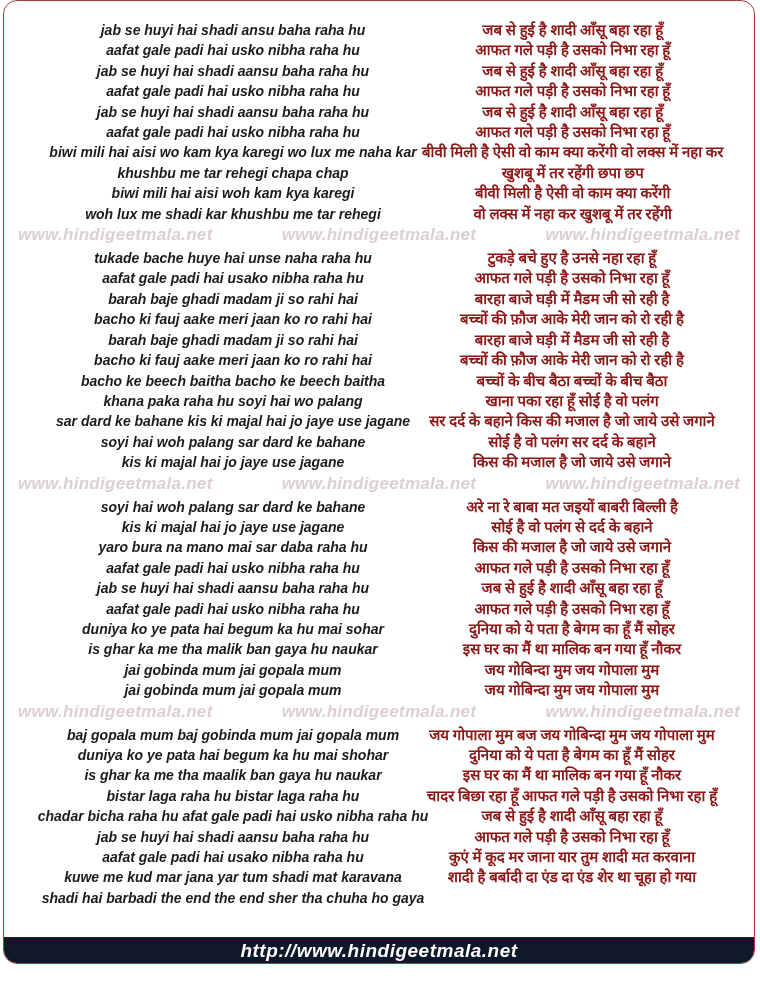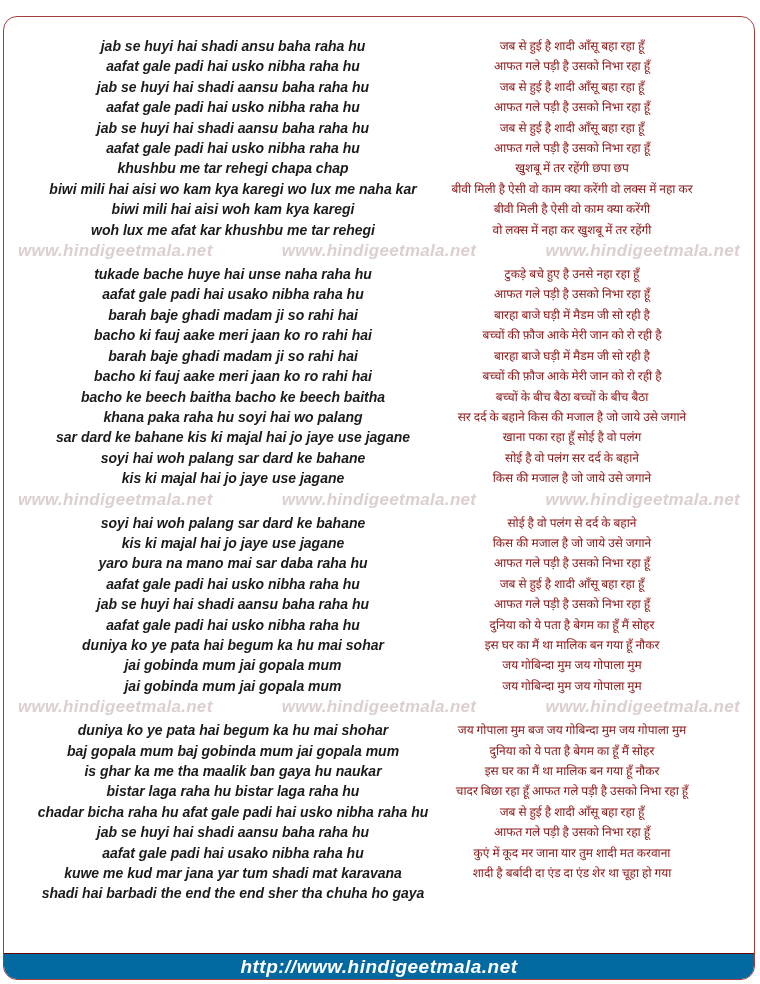--- a/index.html
+++ b/index.html
@@ -1,45 +1,45 @@
 <!DOCTYPE html>
 <html><head>
 <meta charset="utf-8">
 <style>
   html,body{margin:0;padding:0;}
   body{
     width:760px;height:984px;position:relative;overflow:hidden;
     background:#ffffff;font-family:"Liberation Sans",sans-serif;
   }
   .page-frame{
-    position:absolute;left:3px;top:16px;width:752px;height:964px;
+    position:absolute;left:3px;top:0;width:752px;height:964px;
     box-sizing:border-box;border:1px solid #a33e3e;border-radius:14px;
     overflow:hidden;background:#ffffff;
   }
   .lyrics-area{padding-top:19px;}
   .stanza-row{display:flex;align-items:flex-start;}
   .col-roman{flex:0 0 458px;text-align:center;}
   .col-hindi{flex:0 0 300px;margin-left:-40px;text-align:center;}
   .rl{
     font-family:"Liberation Sans",sans-serif;font-style:italic;font-weight:600;
     font-size:14px;line-height:20.4px;color:#1b1b1b;white-space:nowrap;
   }
   .hl{
-    font-family:"Liberation Serif",serif;font-weight:400;
-    font-size:12px;line-height:20.4px;color:#8b1717;white-space:nowrap;
+    font-family:"Liberation Serif",serif;font-weight:700;
+    font-size:15px;line-height:20.4px;color:#8b1717;white-space:nowrap;
   }
   .wm-row{
     display:flex;justify-content:space-between;padding:0 14px;
     margin:2px 0 4px;line-height:18px;
     font-family:"Liberation Sans",sans-serif;font-style:italic;font-weight:bold;
     font-size:17px;color:#dccfcf;letter-spacing:0.3px;
   }
   .banner{
     position:absolute;left:0;right:0;bottom:0;height:25px;
-    background:#0369a1;border-radius:0 0 13px 13px;
+    background:#0f172a;border-radius:0 0 13px 13px;
     display:flex;align-items:center;justify-content:center;
     border-top:1px solid #5e0202;
   }
   .banner span{
     font-family:"Liberation Sans",sans-serif;font-style:italic;font-weight:bold;
     font-size:19px;color:#ffffff;letter-spacing:0.5px;line-height:1;
   }
 </style>
 </head>
 <body>
@@ -47,34 +47,34 @@
 <div class="page-frame">
   <div class="lyrics-area">
       <div class="stanza-row">
         <div class="col-roman">
           <div class="rl">jab se huyi hai shadi ansu baha raha hu</div>
           <div class="rl">aafat gale padi hai usko nibha raha hu</div>
           <div class="rl">jab se huyi hai shadi aansu baha raha hu</div>
           <div class="rl">aafat gale padi hai usko nibha raha hu</div>
           <div class="rl">jab se huyi hai shadi aansu baha raha hu</div>
           <div class="rl">aafat gale padi hai usko nibha raha hu</div>
+          <div class="rl">biwi mili hai aisi wo kam kya karegi wo lux me naha kar</div>
           <div class="rl">khushbu me tar rehegi chapa chap</div>
-          <div class="rl">biwi mili hai aisi wo kam kya karegi wo lux me naha kar</div>
           <div class="rl">biwi mili hai aisi woh kam kya karegi</div>
-          <div class="rl">woh lux me afat kar khushbu me tar rehegi</div>
+          <div class="rl">woh lux me shadi kar khushbu me tar rehegi</div>
         </div>
         <div class="col-hindi">
           <div class="hl">जब से हुई है शादी आँसू बहा रहा हूँ</div>
           <div class="hl">आफत गले पड़ी है उसको निभा रहा हूँ</div>
           <div class="hl">जब से हुई है शादी आँसू बहा रहा हूँ</div>
           <div class="hl">आफत गले पड़ी है उसको निभा रहा हूँ</div>
           <div class="hl">जब से हुई है शादी आँसू बहा रहा हूँ</div>
           <div class="hl">आफत गले पड़ी है उसको निभा रहा हूँ</div>
+          <div class="hl">बीवी मिली है ऐसी वो काम क्या करेंगी वो लक्स में नहा कर</div>
           <div class="hl">खुशबू में तर रहेंगी छपा छप</div>
-          <div class="hl">बीवी मिली है ऐसी वो काम क्या करेंगी वो लक्स में नहा कर</div>
           <div class="hl">बीवी मिली है ऐसी वो काम क्या करेंगी</div>
           <div class="hl">वो लक्स में नहा कर खुशबू में तर रहेंगी</div>
         </div>
       </div>
       <div class="wm-row">
         <span>www.hindigeetmala.net</span>
         <span>www.hindigeetmala.net</span>
         <span>www.hindigeetmala.net</span>
       </div>
       <div class="stanza-row">
@@ -92,64 +92,66 @@
           <div class="rl">kis ki majal hai jo jaye use jagane</div>
         </div>
         <div class="col-hindi">
           <div class="hl">टुकड़े बचे हुए है उनसे नहा रहा हूँ</div>
           <div class="hl">आफत गले पड़ी है उसको निभा रहा हूँ</div>
           <div class="hl">बारहा बाजे घड़ी में मैडम जी सो रही है</div>
           <div class="hl">बच्चों की फ़ौज आके मेरी जान को रो रही है</div>
           <div class="hl">बारहा बाजे घड़ी में मैडम जी सो रही है</div>
           <div class="hl">बच्चों की फ़ौज आके मेरी जान को रो रही है</div>
           <div class="hl">बच्चों के बीच बैठा बच्चों के बीच बैठा</div>
+          <div class="hl">खाना पका रहा हूँ सोई है वो पलंग</div>
           <div class="hl">सर दर्द के बहाने किस की मजाल है जो जाये उसे जगाने</div>
-          <div class="hl">खाना पका रहा हूँ सोई है वो पलंग</div>
           <div class="hl">सोई है वो पलंग सर दर्द के बहाने</div>
           <div class="hl">किस की मजाल है जो जाये उसे जगाने</div>
         </div>
       </div>
       <div class="wm-row">
         <span>www.hindigeetmala.net</span>
         <span>www.hindigeetmala.net</span>
         <span>www.hindigeetmala.net</span>
       </div>
       <div class="stanza-row">
         <div class="col-roman">
           <div class="rl">soyi hai woh palang sar dard ke bahane</div>
           <div class="rl">kis ki majal hai jo jaye use jagane</div>
           <div class="rl">yaro bura na mano mai sar daba raha hu</div>
           <div class="rl">aafat gale padi hai usko nibha raha hu</div>
           <div class="rl">jab se huyi hai shadi aansu baha raha hu</div>
           <div class="rl">aafat gale padi hai usko nibha raha hu</div>
           <div class="rl">duniya ko ye pata hai begum ka hu mai sohar</div>
+          <div class="rl">is ghar ka me tha malik ban gaya hu naukar</div>
           <div class="rl">jai gobinda mum jai gopala mum</div>
           <div class="rl">jai gobinda mum jai gopala mum</div>
         </div>
         <div class="col-hindi">
+          <div class="hl">अरे ना रे बाबा मत जइयों बाबरी बिल्ली है</div>
           <div class="hl">सोई है वो पलंग से दर्द के बहाने</div>
           <div class="hl">किस की मजाल है जो जाये उसे जगाने</div>
           <div class="hl">आफत गले पड़ी है उसको निभा रहा हूँ</div>
           <div class="hl">जब से हुई है शादी आँसू बहा रहा हूँ</div>
           <div class="hl">आफत गले पड़ी है उसको निभा रहा हूँ</div>
           <div class="hl">दुनिया को ये पता है बेगम का हूँ मैं सोहर</div>
           <div class="hl">इस घर का मैं था मालिक बन गया हूँ नौकर</div>
           <div class="hl">जय गोबिन्दा मुम जय गोपाला मुम</div>
           <div class="hl">जय गोबिन्दा मुम जय गोपाला मुम</div>
         </div>
       </div>
       <div class="wm-row">
         <span>www.hindigeetmala.net</span>
         <span>www.hindigeetmala.net</span>
         <span>www.hindigeetmala.net</span>
       </div>
       <div class="stanza-row">
         <div class="col-roman">
+          <div class="rl">baj gopala mum baj gobinda mum jai gopala mum</div>
           <div class="rl">duniya ko ye pata hai begum ka hu mai shohar</div>
-          <div class="rl">baj gopala mum baj gobinda mum jai gopala mum</div>
           <div class="rl">is ghar ka me tha maalik ban gaya hu naukar</div>
           <div class="rl">bistar laga raha hu bistar laga raha hu</div>
           <div class="rl">chadar bicha raha hu afat gale padi hai usko nibha raha hu</div>
           <div class="rl">jab se huyi hai shadi aansu baha raha hu</div>
           <div class="rl">aafat gale padi hai usako nibha raha hu</div>
           <div class="rl">kuwe me kud mar jana yar tum shadi mat karavana</div>
           <div class="rl">shadi hai barbadi the end the end sher tha chuha ho gaya</div>
         </div>
         <div class="col-hindi">
           <div class="hl">जय गोपाला मुम बज जय गोबिन्दा मुम जय गोपाला मुम</div>

